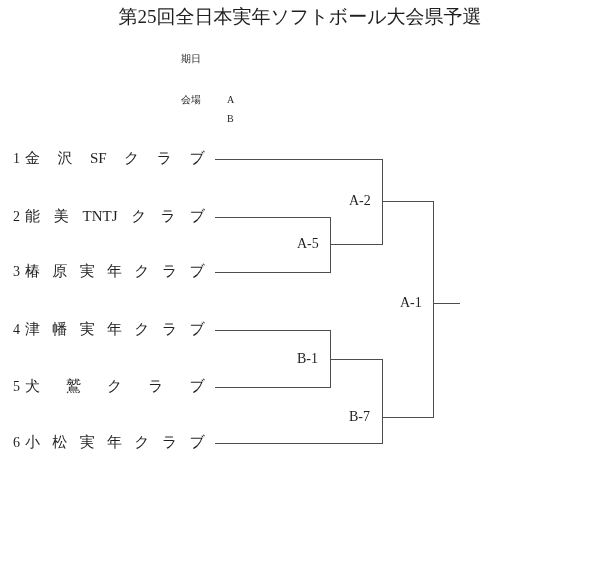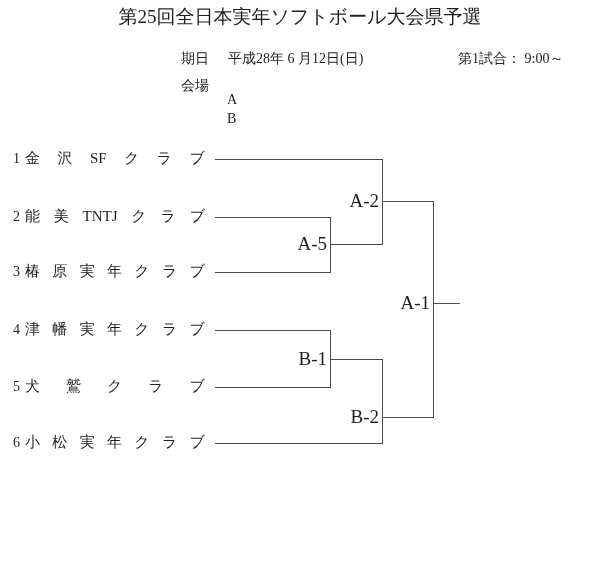--- a/index.html
+++ b/index.html
@@ -10,26 +10,26 @@
   *{margin:0;padding:0;box-sizing:border-box}
   html,body{background:#fff}
   body{font-family:"Liberation Serif","DejaVu Serif",serif;color:var(--text)}
   #page{position:relative;width:600px;height:585px;background:var(--bg);overflow:hidden}
 
   
   #title{position:absolute;top:4px;left:0;width:600px;text-align:center;
          font-size:19px;line-height:25px;letter-spacing:0;color:var(--text)}
 
   
-  .info{position:absolute;font-size:14px;line-height:17px;white-space:pre;color:var(--text)}
+  .info{position:absolute;font-size:10px;line-height:17px;white-space:pre;color:var(--text)}
   #date-label{left:181px;top:50px}
   #date-value{left:228px;top:50px}
   #first-game{left:458px;top:50px}
   #rain-date{left:228px;top:69px}
-  #venue-label{left:181px;top:77px}
+  #venue-label{left:181px;top:91px}
   #venue-a-key{left:227px;top:91px}
   #venue-a-name{left:257px;top:91px}
   #venue-b-key{left:227px;top:110px}
   #venue-b-name{left:257px;top:110px}
 
   
   .team{position:absolute;left:13px;width:192px;height:18px;font-size:15px;line-height:18px}
   .team .num{position:absolute;left:0;top:1px;font-size:14px}
   .team .tname{position:absolute;left:12px;top:0;width:180px;
                display:flex;justify-content:space-between;white-space:nowrap}
@@ -53,38 +53,36 @@
   #a2v{left:382px;top:159px;width:1px;height:86px}
   #a2o{left:382px;top:201px;width:51px;height:1px}
   #b1v{left:330px;top:330px;width:1px;height:58px}
   #b1o{left:330px;top:359px;width:52px;height:1px}
   #b2v{left:382px;top:359px;width:1px;height:85px}
   #b2o{left:382px;top:417px;width:51px;height:1px}
   #a3v{left:433px;top:201px;width:1px;height:217px}
   #a3o{left:433px;top:303px;width:27px;height:1px}
 
   
-  .mlabel{position:absolute;width:30px;font-size:19px;line-height:14px;
-          text-align:right;white-space:nowrap;color:var(--text)}
+  .mlabel{position:absolute;width:30px;font-size:14px;line-height:14px;
+          text-align:left;white-space:nowrap;color:var(--text)}
   #la1{left:297px;top:237px}
   #la2{left:349px;top:194px}
   #lb1{left:297px;top:352px}
   #lb2{left:349px;top:410px}
   #la3{left:400px;top:296px}
 </style>
 </head>
 <body>
 
 <div id="page">
 
   <div id="title">第25回全日本実年ソフトボール大会県予選</div>
 
   <span id="date-label" class="info">期日</span>
-  <span id="date-value" class="info">平成28年 6 月12日(日)</span>
-  <span id="first-game" class="info">第1試合： 9:00～</span>
   <span id="venue-label" class="info">会場</span>
   <span id="venue-a-key" class="info">A</span>
   <span id="venue-b-key" class="info">B</span>
 
   <div id="team-1" class="team">
     <span class="num">1</span>
     <div class="tname">
         <span>金</span>
         <span>沢</span>
         <span>SF</span>
@@ -164,16 +162,16 @@
   <div id="b1v" class="seg"></div>
   <div id="b1o" class="seg"></div>
   <div id="b2v" class="seg"></div>
   <div id="b2o" class="seg"></div>
   <div id="a3v" class="seg"></div>
   <div id="a3o" class="seg"></div>
 
   <div id="la1" class="mlabel">A-5</div>
   <div id="la2" class="mlabel">A-2</div>
   <div id="lb1" class="mlabel">B-1</div>
-  <div id="lb2" class="mlabel">B-2</div>
+  <div id="lb2" class="mlabel">B-7</div>
   <div id="la3" class="mlabel">A-1</div>
 
 </div>
 
 </body></html>

